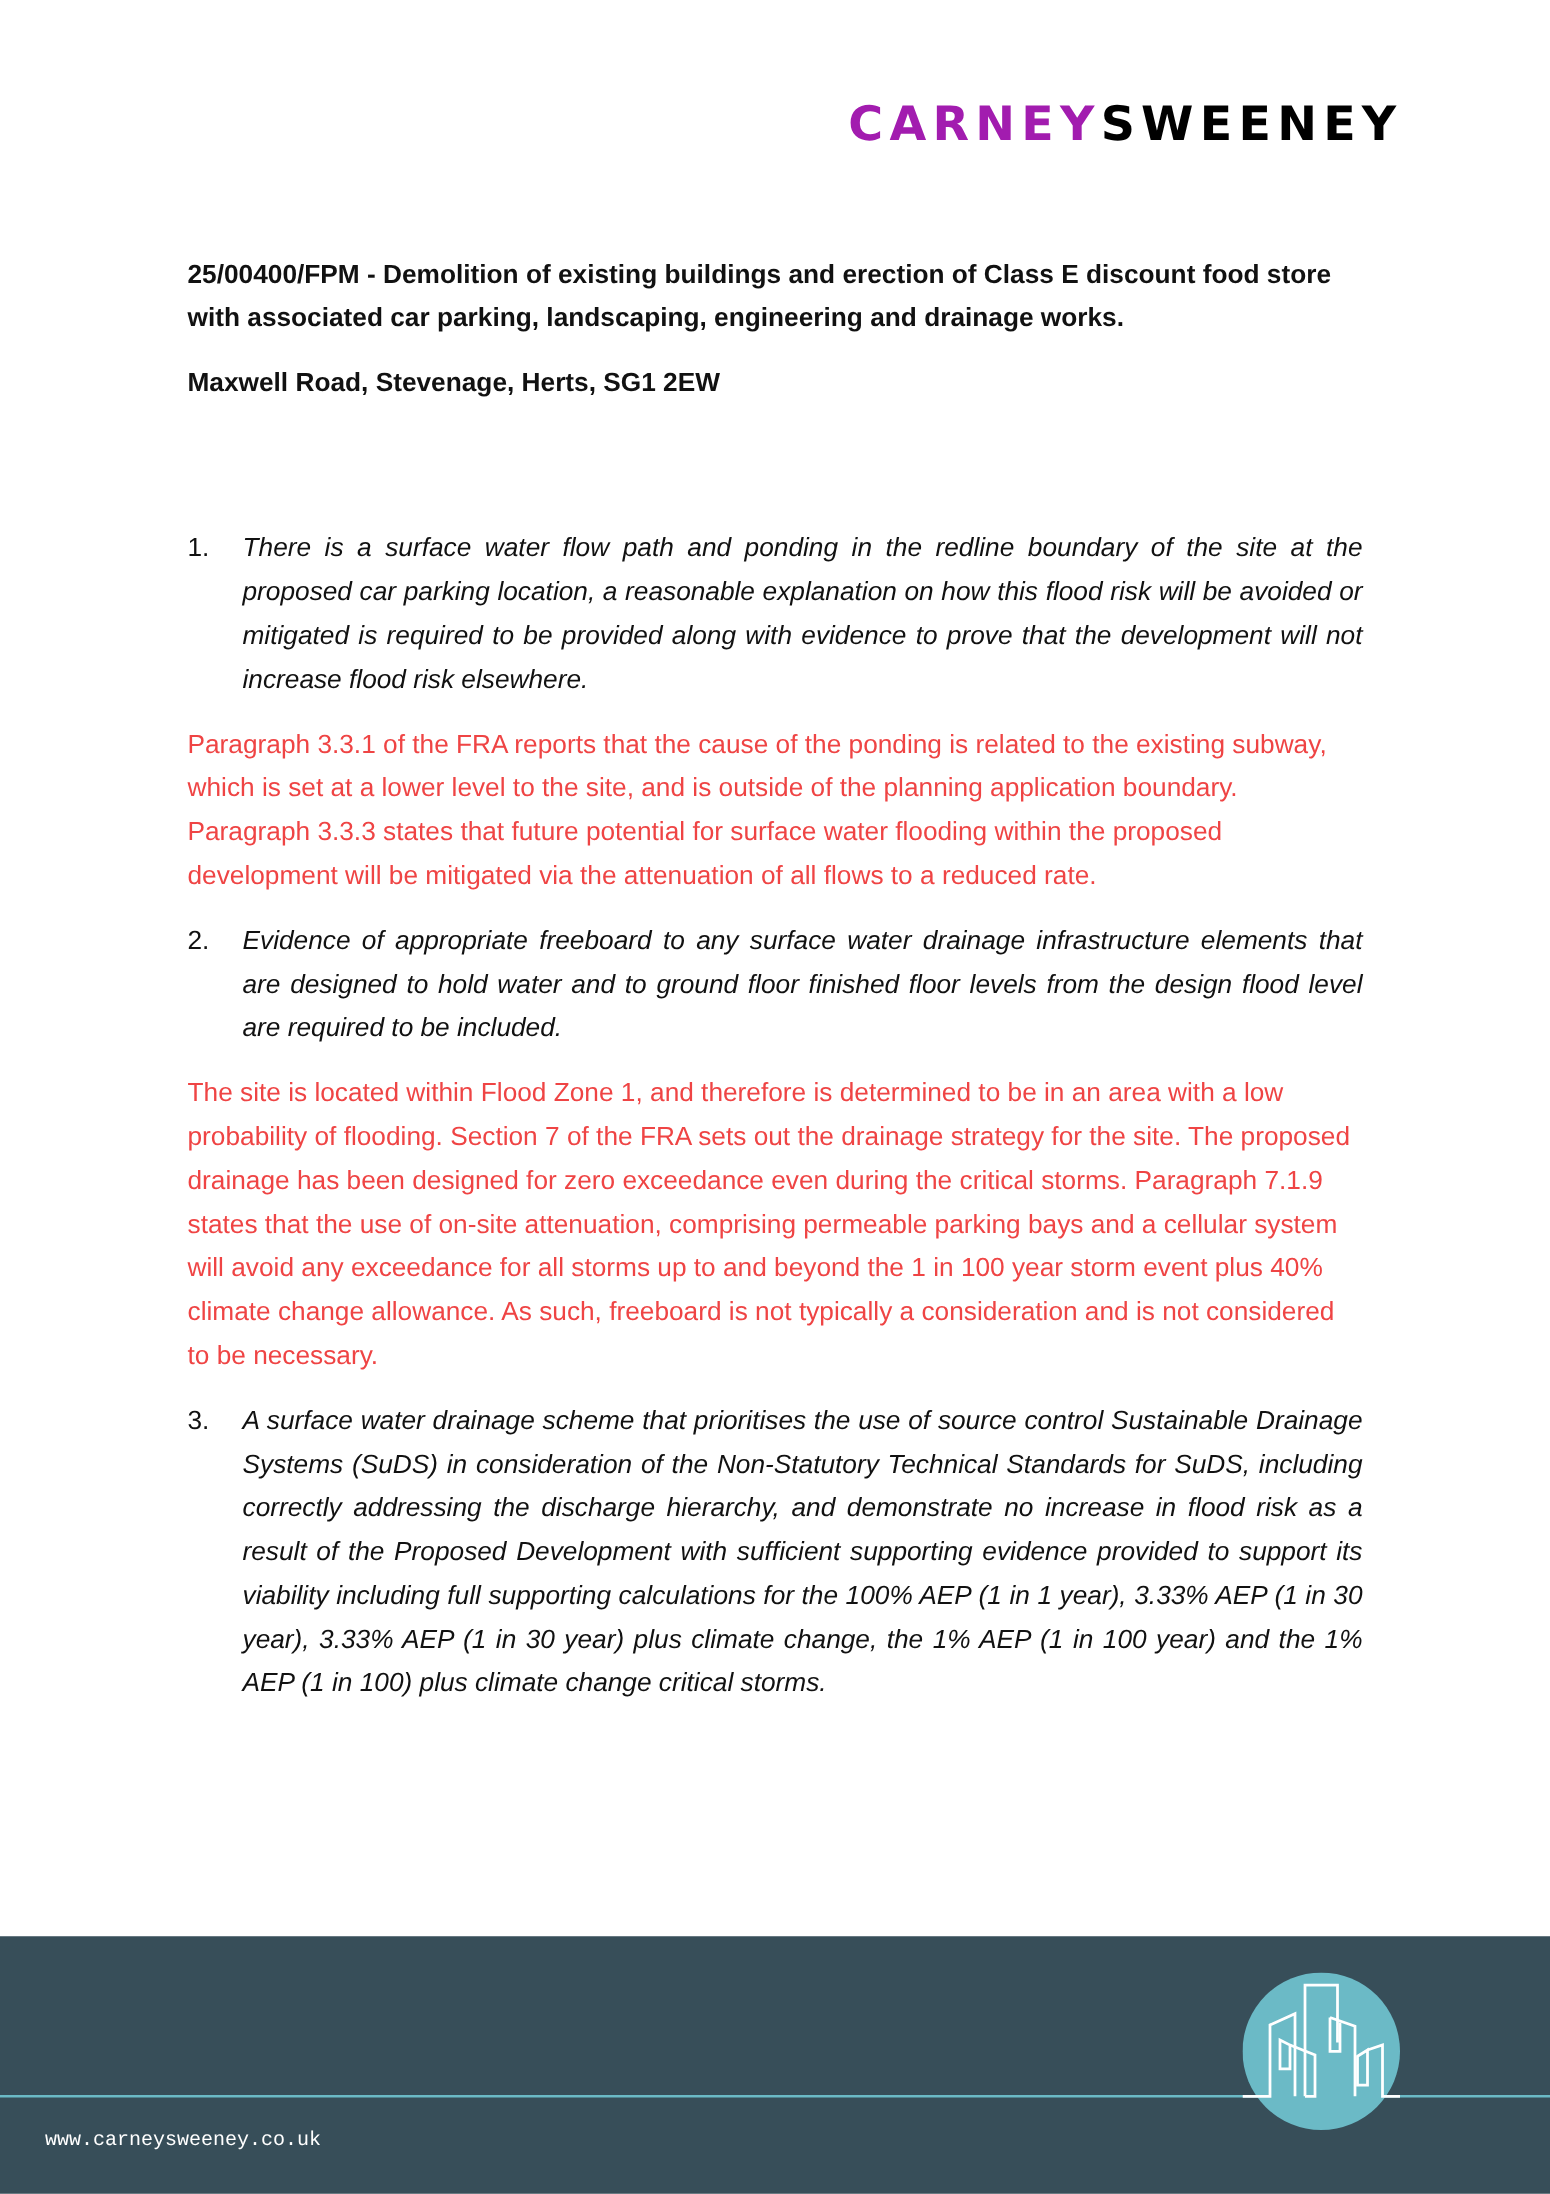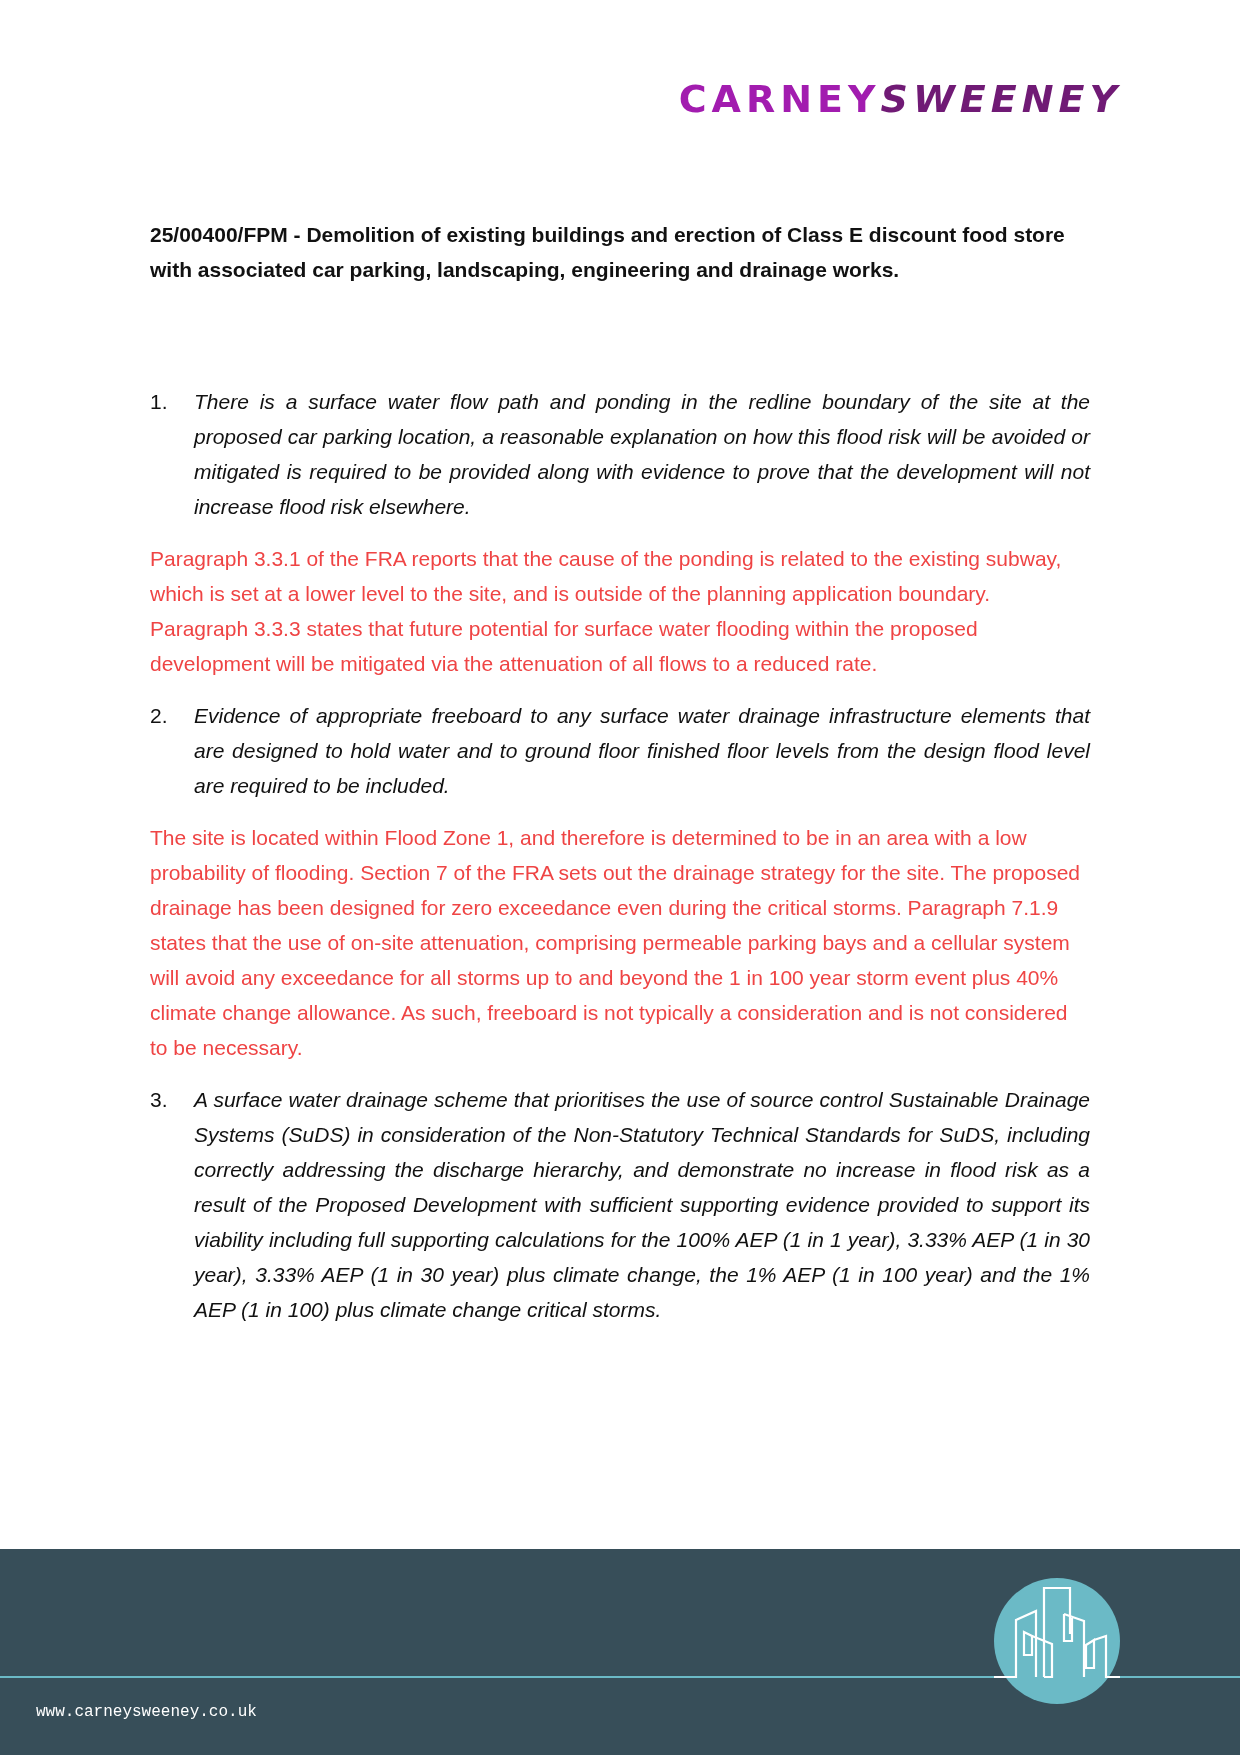--- a/index.html
+++ b/index.html
@@ -17,30 +17,29 @@
       top: 80px;
       right: 118px;
       font-family: "DejaVu Sans", sans-serif;
       font-weight: bold;
       font-size: 38px;
       letter-spacing: 5px;
       line-height: 1;
       white-space: nowrap;
     }
     .logo .part1 { color: #a21caf; }
-    .logo .part2 { color: #701a75; font-style: italic; }
+    .logo .part2 { color: #000000; }
 
     .content {
       position: absolute;
       left: 150px;
       top: 202px;
       width: 940px;
       font-size: 21px;
       line-height: 35px;
-      margin-top: 15px;
     }
     .heading {
       font-weight: bold;
       margin: 0 0 17px 0;
     }
     .note {
       font-style: italic;
       margin: 0 0 0 0;
     }
     .spacer { height: 80px; }
@@ -94,20 +93,21 @@
   </style>
 </head>
 <body>
 
 <div class="logo">
   <span class="part1">CARNEY</span><span class="part2">SWEENEY</span>
 </div>
 
 <div class="content">
   <p class="heading">25/00400/FPM - Demolition of existing buildings and erection of Class E discount food store with associated car parking, landscaping, engineering and drainage works.</p>
+  <p class="heading">Maxwell Road, Stevenage, Herts, SG1 2EW</p>
 
   <div class="spacer"></div>
 
   <div class="item">
     <span class="num">1.</span>
     <span class="text">There is a surface water flow path and ponding in the redline boundary of the site at the proposed car parking location, a reasonable explanation on how this flood risk will be avoided or mitigated is required to be provided along with evidence to prove that the development will not increase flood risk elsewhere.</span>
   </div>
   <p class="response">Paragraph 3.3.1 of the FRA reports that the cause of the ponding is related to the existing subway, which is set at a lower level to the site, and is outside of the planning application boundary. Paragraph 3.3.3 states that future potential for surface water flooding within the proposed development will be mitigated via the attenuation of all flows to a reduced rate.</p>
 
   <div class="item">

